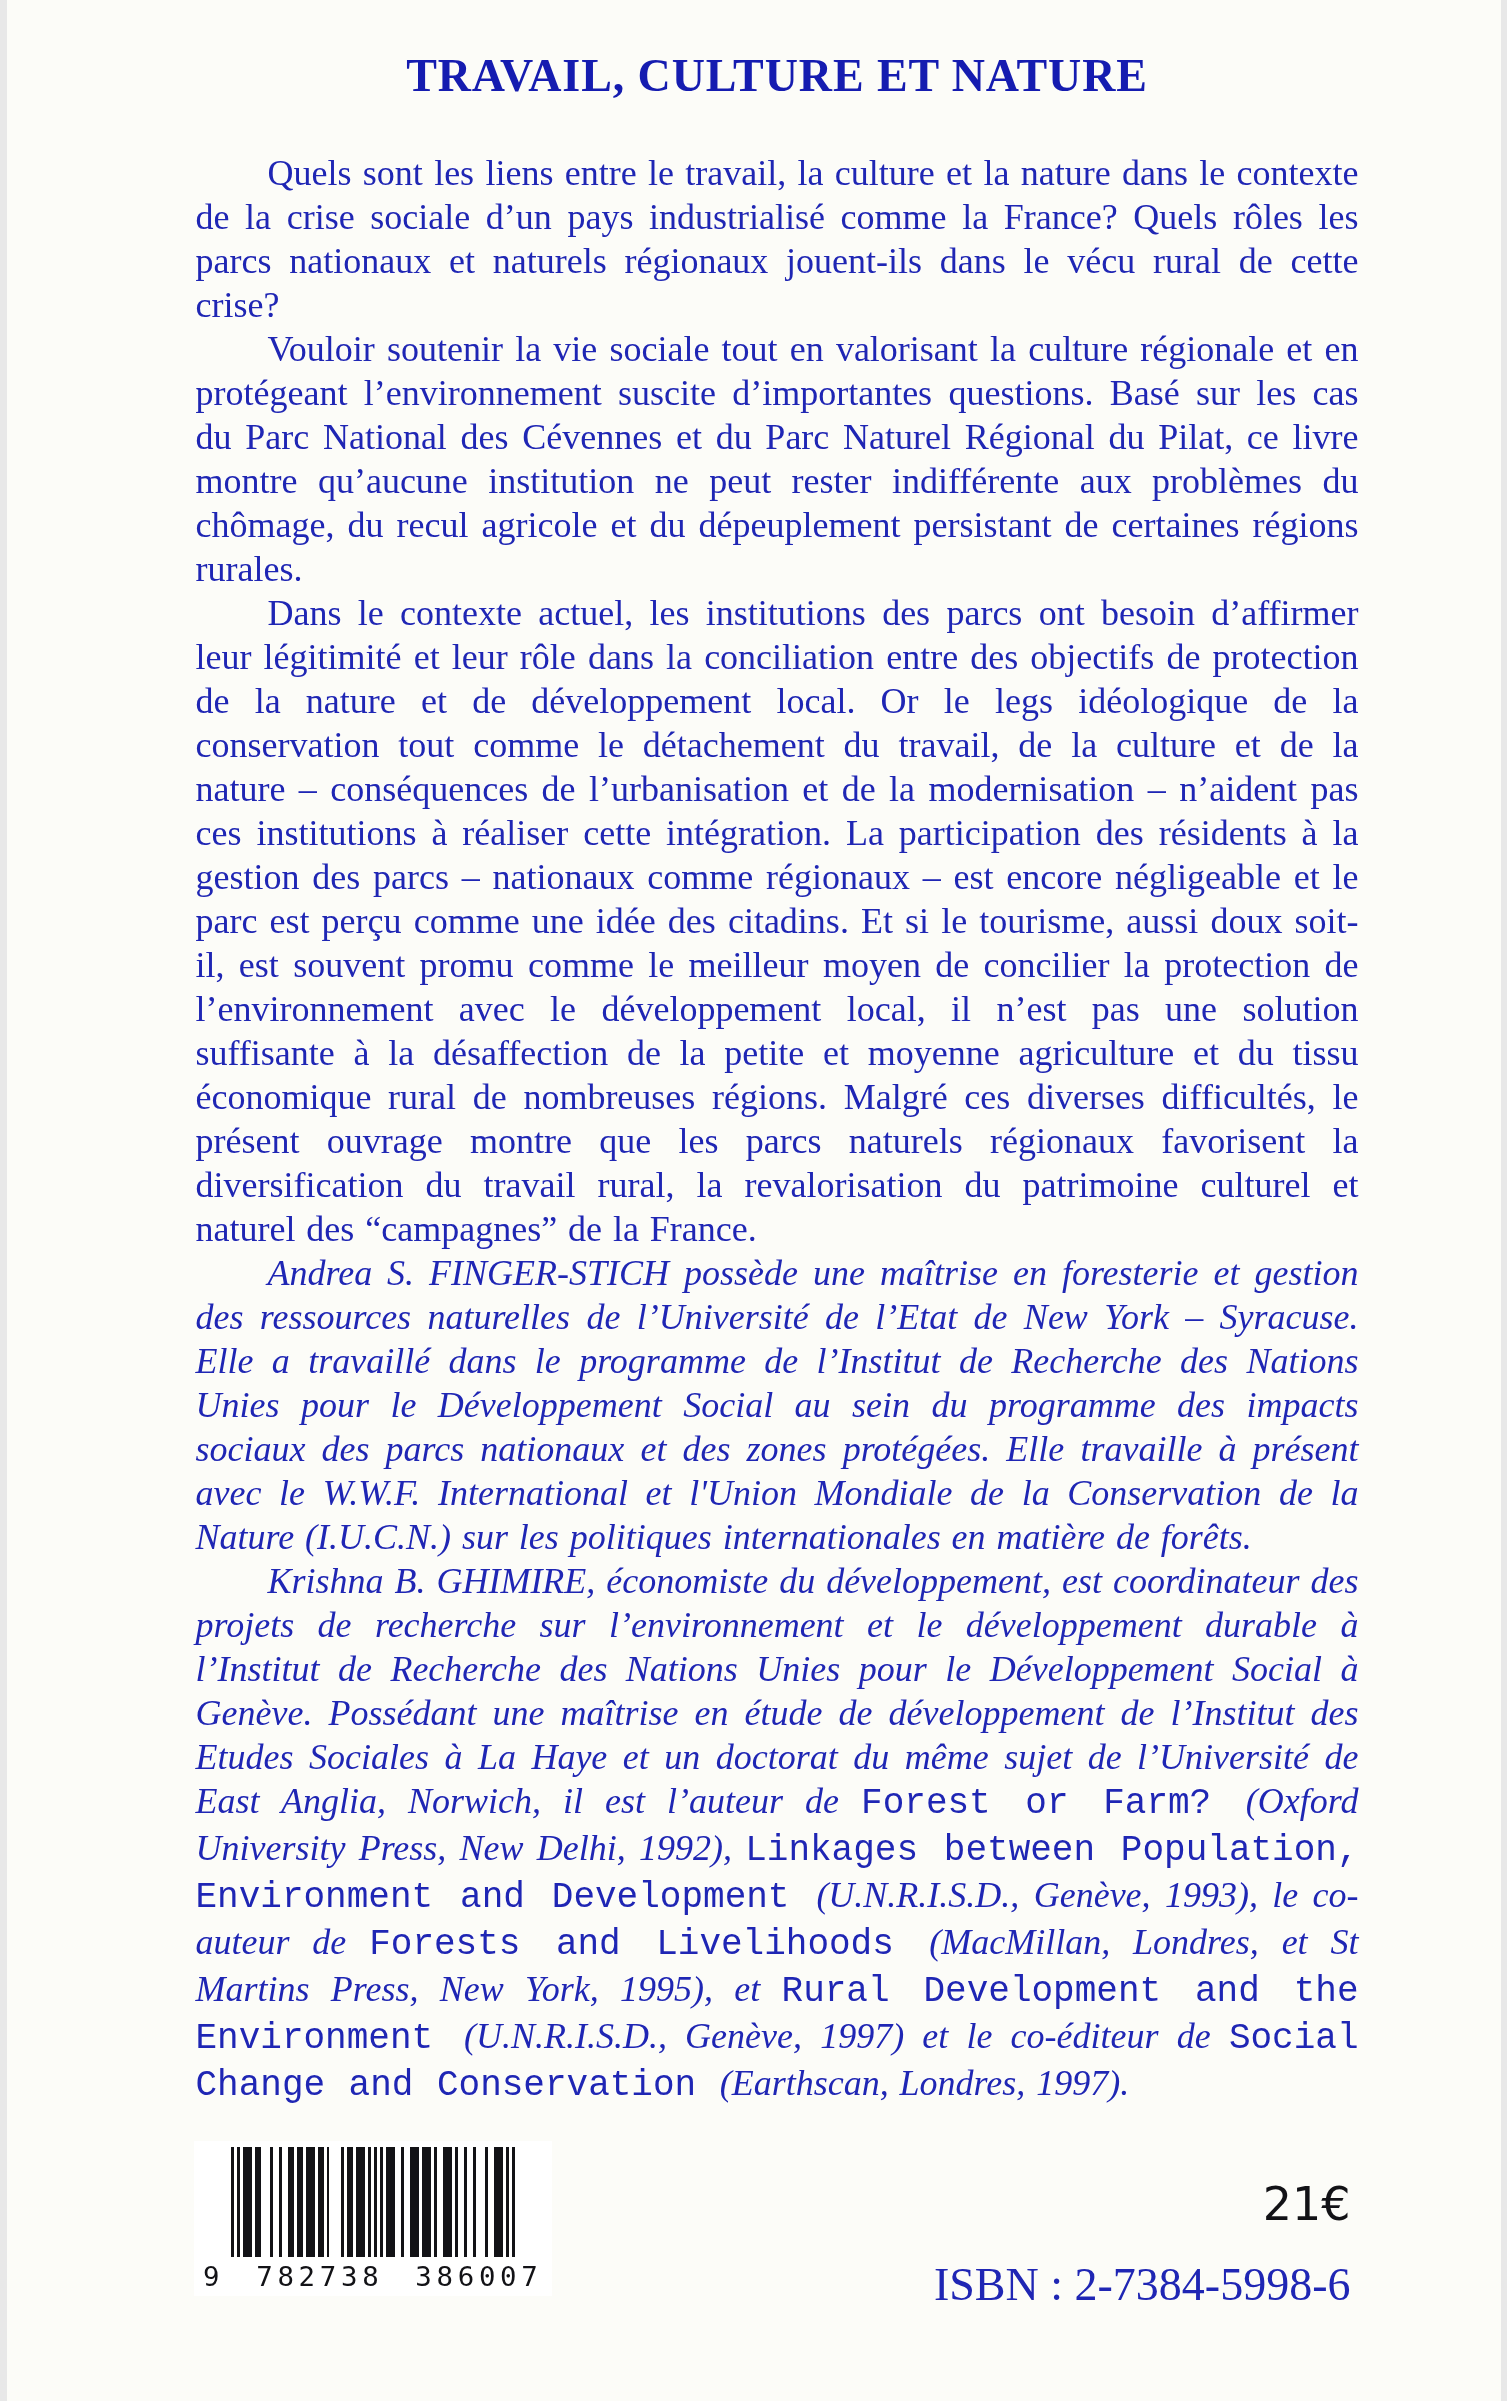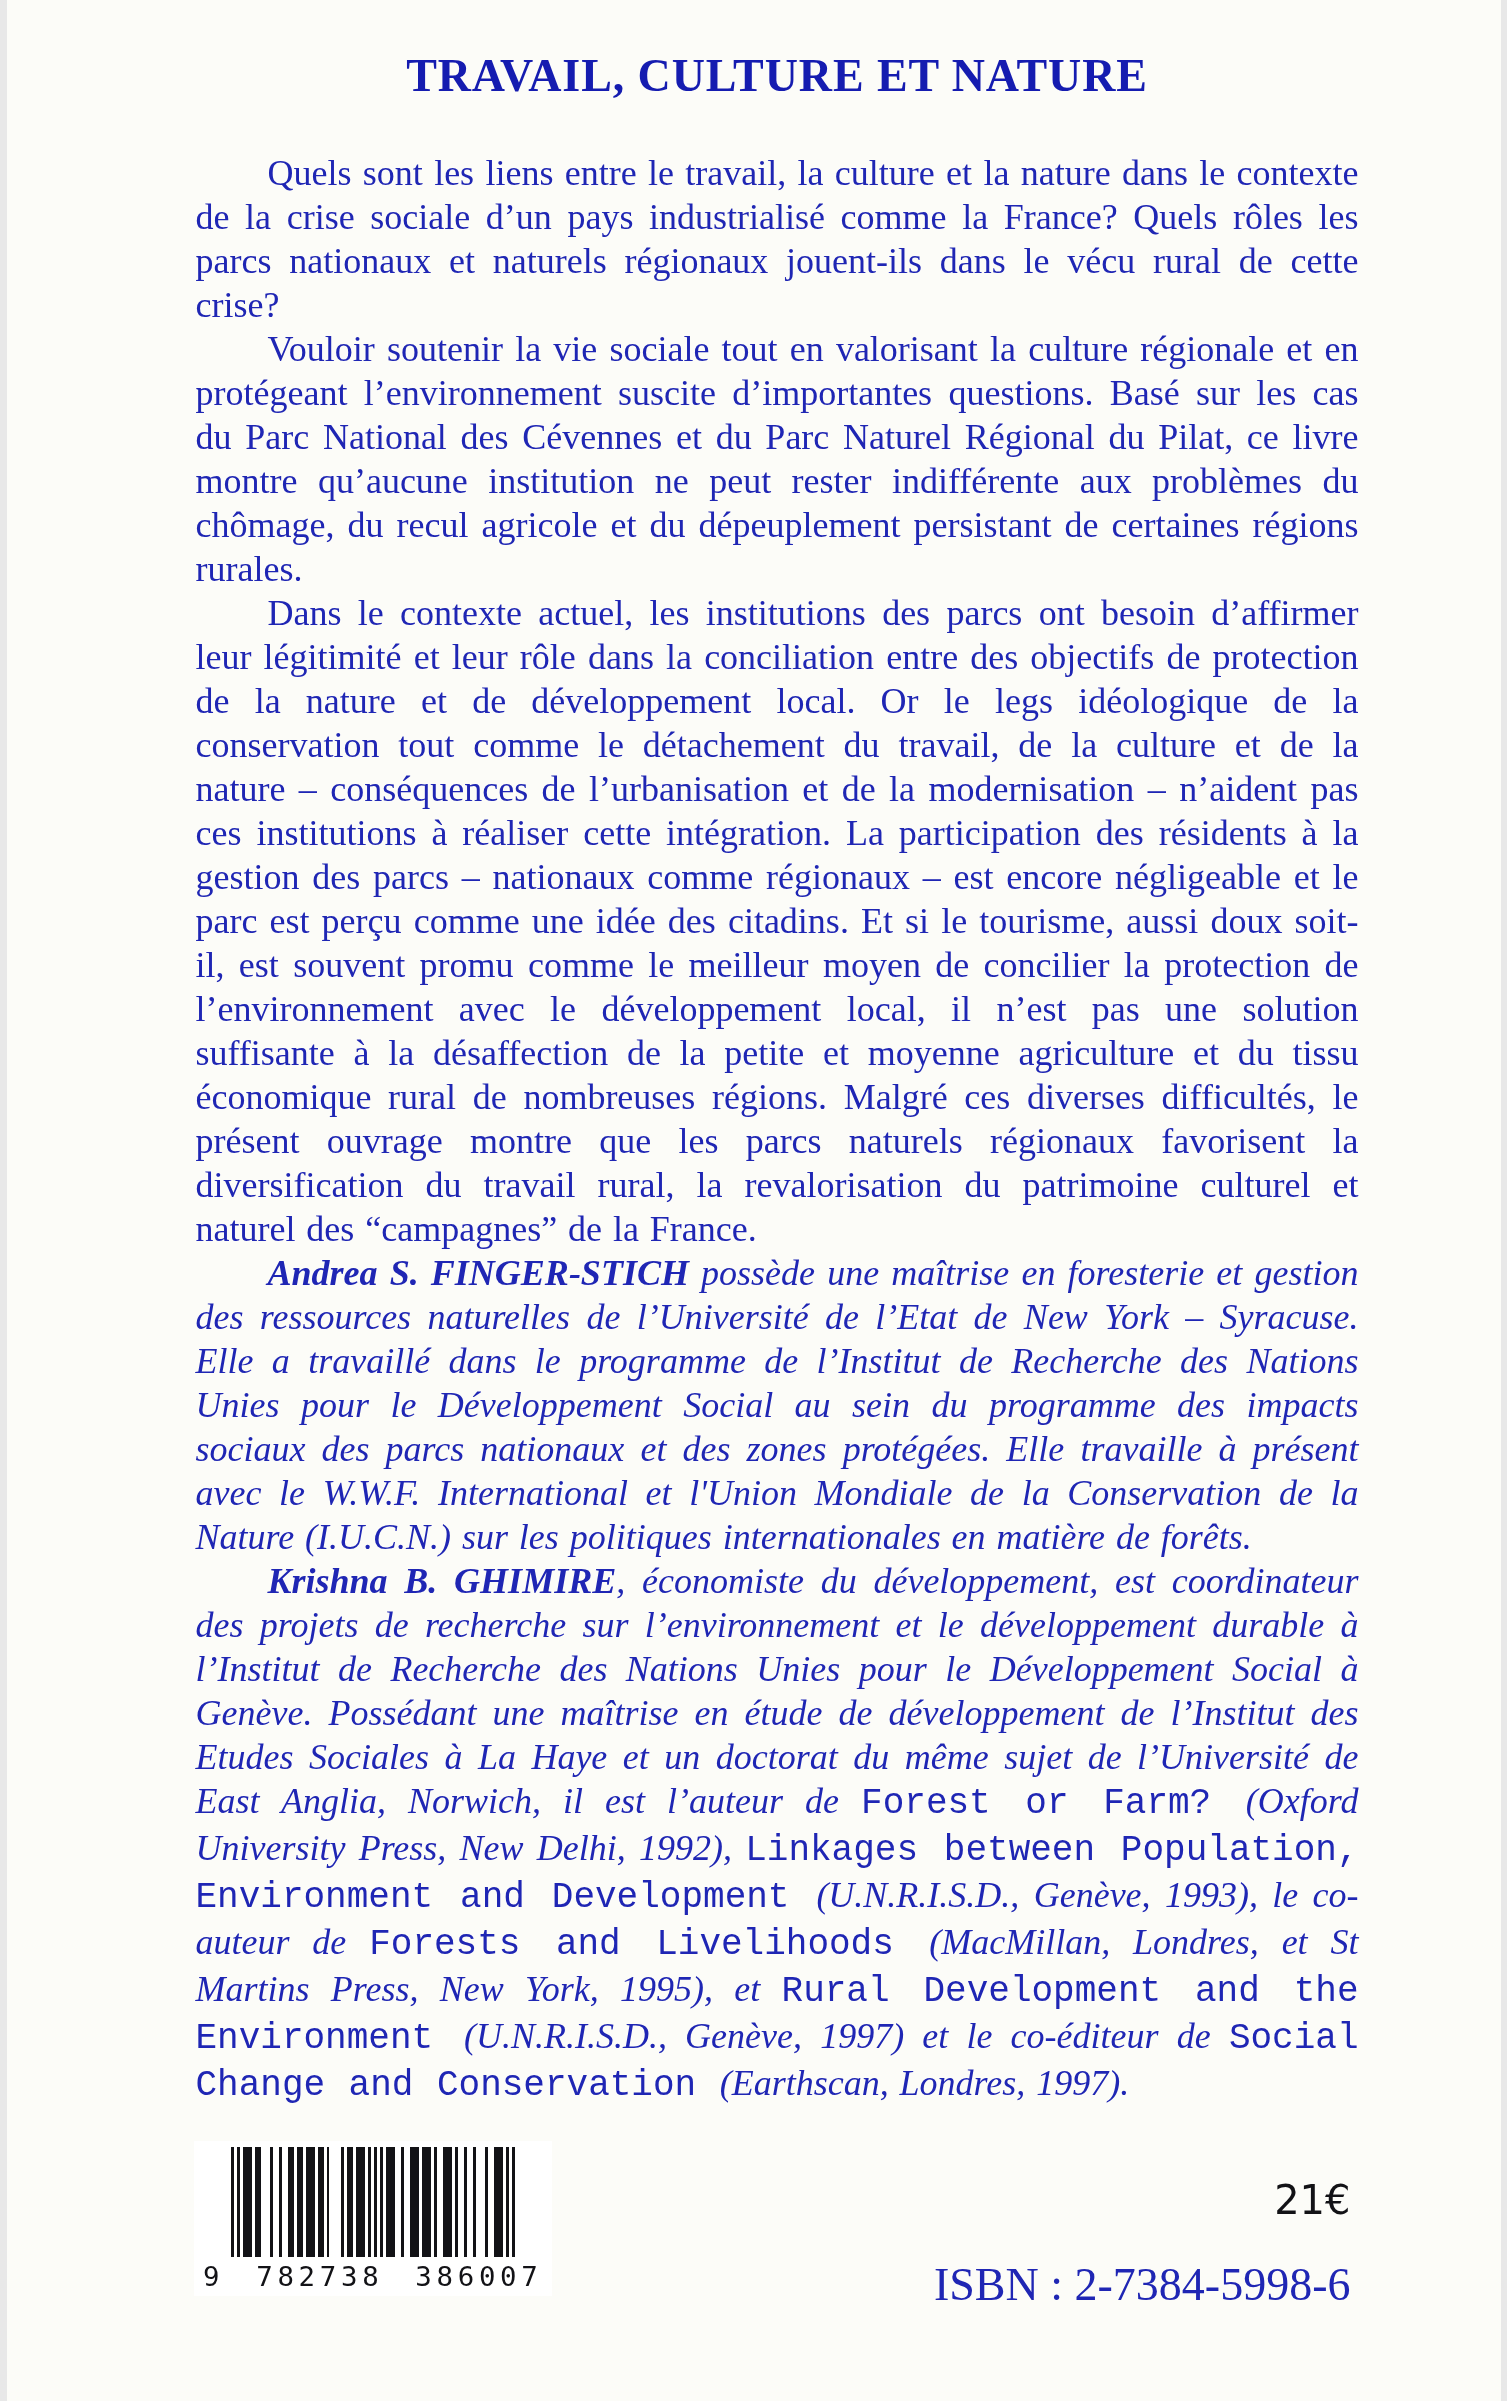--- a/index.html
+++ b/index.html
@@ -44,21 +44,21 @@
     margin: 0;
     text-align: justify;
     text-indent: 72px;
     font-size: 36px;
     line-height: 44px;
     color: var(--text_blue);
     word-spacing: 1.9px;
   }
 
   .bio { font-style: italic; }
-  .seg-name { font-weight: 700; font-style: italic; }
+  .seg-name { font-weight: 400; font-style: italic; }
   .seg-italic { }
   .seg-roman { font-style: normal; font-family: Liberation Mono, monospace; }
 
   
   .barcode-block {
     position: absolute;
     left: 187px;
     top: 2141px;
     background: #ffffff;
     padding: 5.7px 9.5px 3.8px 9.5px;
@@ -81,21 +81,21 @@
     font-size: 27.4px;
     letter-spacing: 4.7px;
     color: var(--ink_black);
   }
 
   .price {
     position: absolute;
     right: 150px;
     top: 2177px;
     font-family: "DejaVu Sans", sans-serif;
-    font-size: 40px;
+    font-size: 46px;
     color: var(--ink_black);
   }
 
   .isbn {
     position: absolute;
     right: 150px;
     top: 2258px;
     font-family: "Liberation Serif", serif;
     font-size: 46px;
     color: var(--text_blue);

